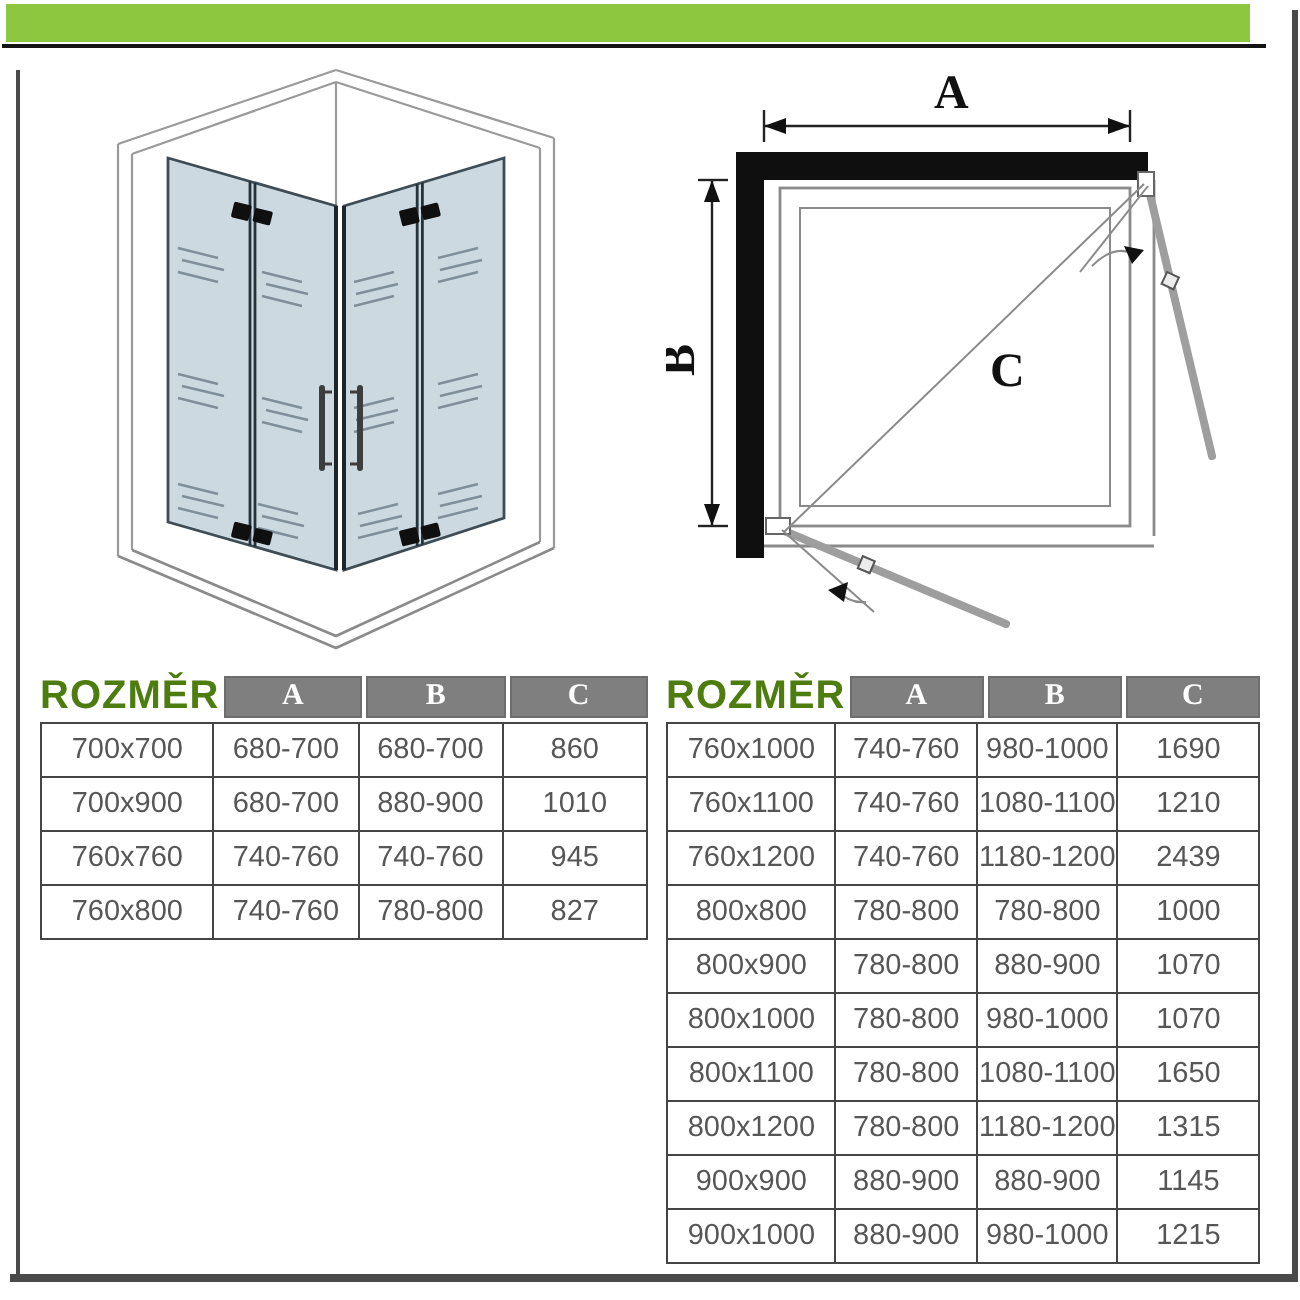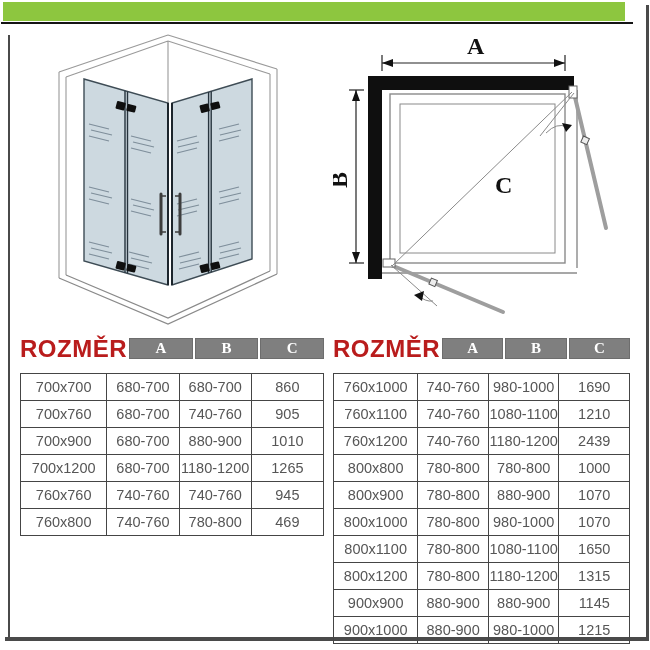--- a/index.html
+++ b/index.html
@@ -38,30 +38,30 @@
   .knob{fill:#ececec;stroke:#555;stroke-width:1;}
   .hingeRect{fill:#ffffff;stroke:#666;stroke-width:1;}
 
   
   .size-table{position:absolute;top:338px;}
   .size-table.left{left:20px;width:304px;}
   .size-table.right{left:333px;width:297px;}
   .st-head{display:flex;height:21px;align-items:stretch;}
   .st-title{
     flex:0 0 28.5%;display:flex;align-items:center;justify-content:center;
-    font-weight:bold;font-size:24px;color:#b91c1c;letter-spacing:.5px;
+    font-weight:bold;font-size:20px;color:#4d7c0f;letter-spacing:.5px;
   }
   .st-col{
     flex:1 1 0;margin-left:2px;background:var(--thgray,#7f7f7f);
     color:#fff;font:bold 15px "Liberation Serif",serif;
     display:flex;align-items:center;justify-content:center;
     border:1px solid #6d6d6d;
   }
   .size-table table{
-    width:100%;margin-top:14px;border-collapse:collapse;table-layout:fixed;
+    width:100%;margin-top:2px;border-collapse:collapse;table-layout:fixed;
   }
   .size-table col.c0{width:28.5%;}
   .size-table td{
     border:1.5px solid #454545;text-align:center;vertical-align:middle;
     height:22px;padding:2px 0;font-size:14.5px;color:#565656;
   }
 </style>
 </head>
 <body>
 
@@ -198,48 +198,36 @@
         <col>
       </colgroup>
     <tbody>
         <tr>
           <td>700x700</td>
           <td>680-700</td>
           <td>680-700</td>
           <td>860</td>
         </tr>
         <tr>
-          <td>700x760</td>
-          <td>680-700</td>
-          <td>740-760</td>
-          <td>905</td>
-        </tr>
-        <tr>
           <td>700x900</td>
           <td>680-700</td>
           <td>880-900</td>
           <td>1010</td>
         </tr>
         <tr>
-          <td>700x1200</td>
-          <td>680-700</td>
-          <td>1180-1200</td>
-          <td>1265</td>
-        </tr>
-        <tr>
           <td>760x760</td>
           <td>740-760</td>
           <td>740-760</td>
           <td>945</td>
         </tr>
         <tr>
           <td>760x800</td>
           <td>740-760</td>
           <td>780-800</td>
-          <td>469</td>
+          <td>827</td>
         </tr>
       </tbody>
   </table>
 </div>
 
 <div class="size-table right">
   <div class="st-head">
     <div class="st-title">ROZMĚR</div>
     <div class="st-col">A</div>
     <div class="st-col">B</div>

